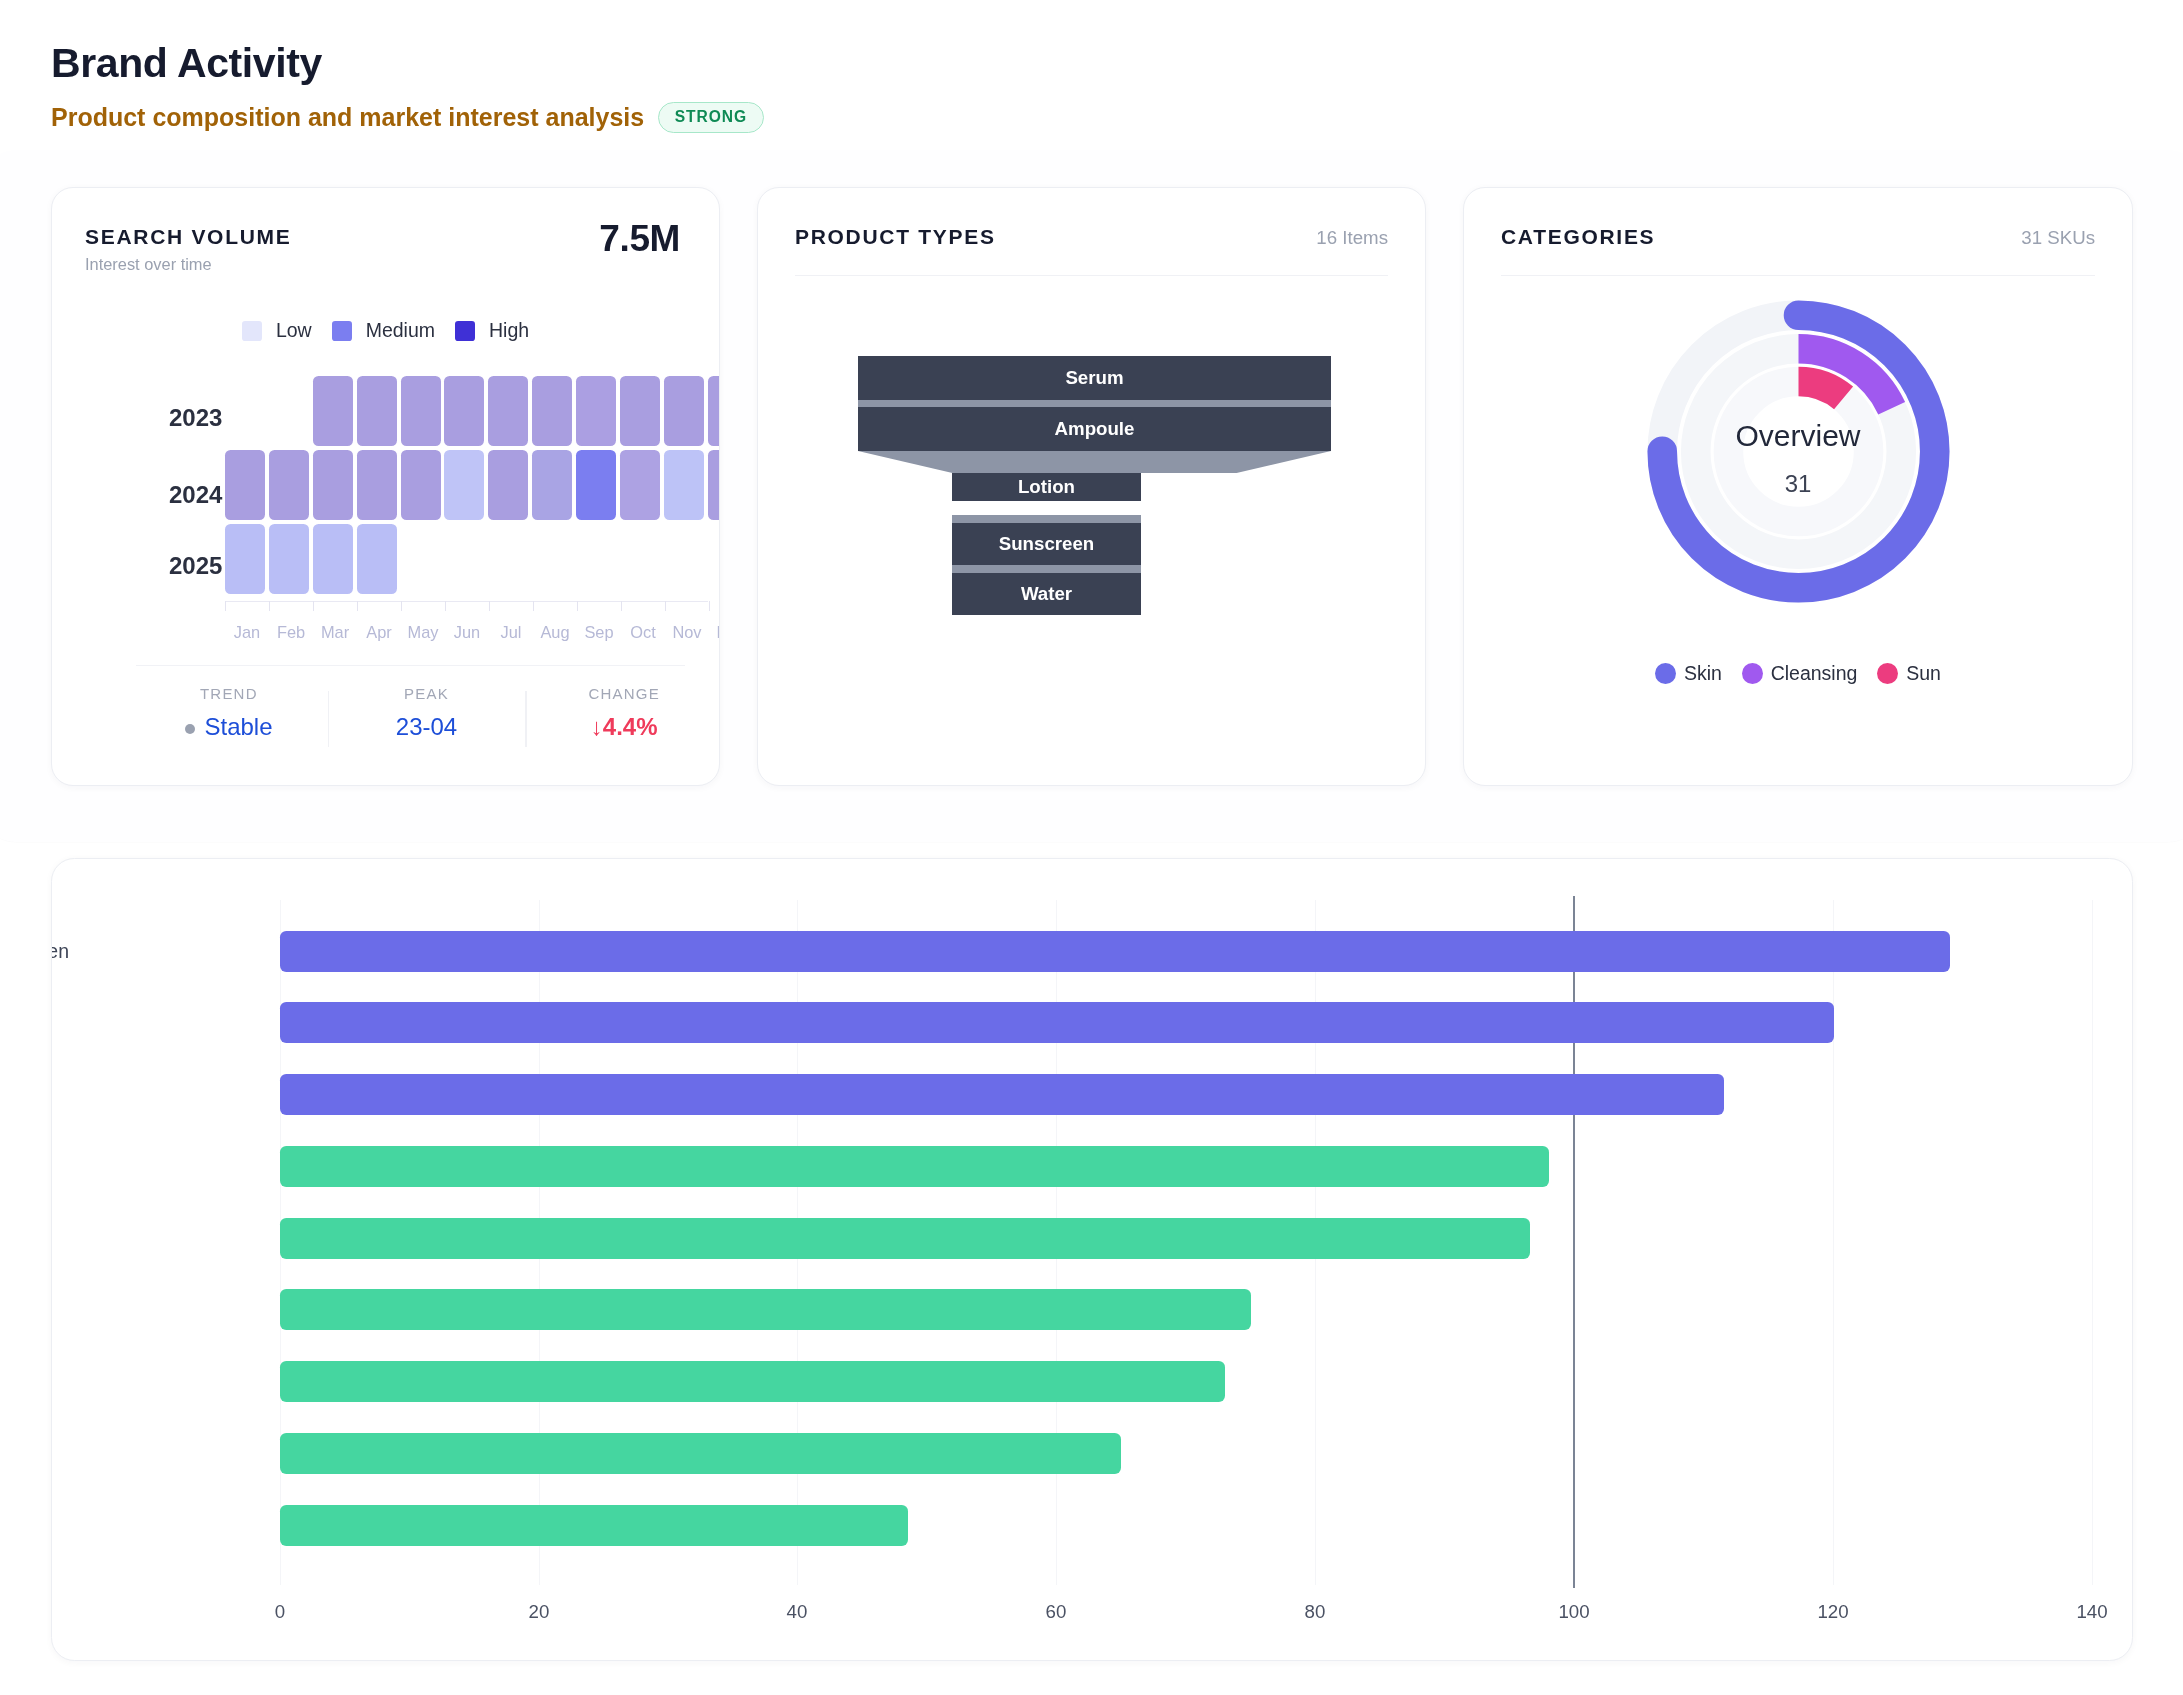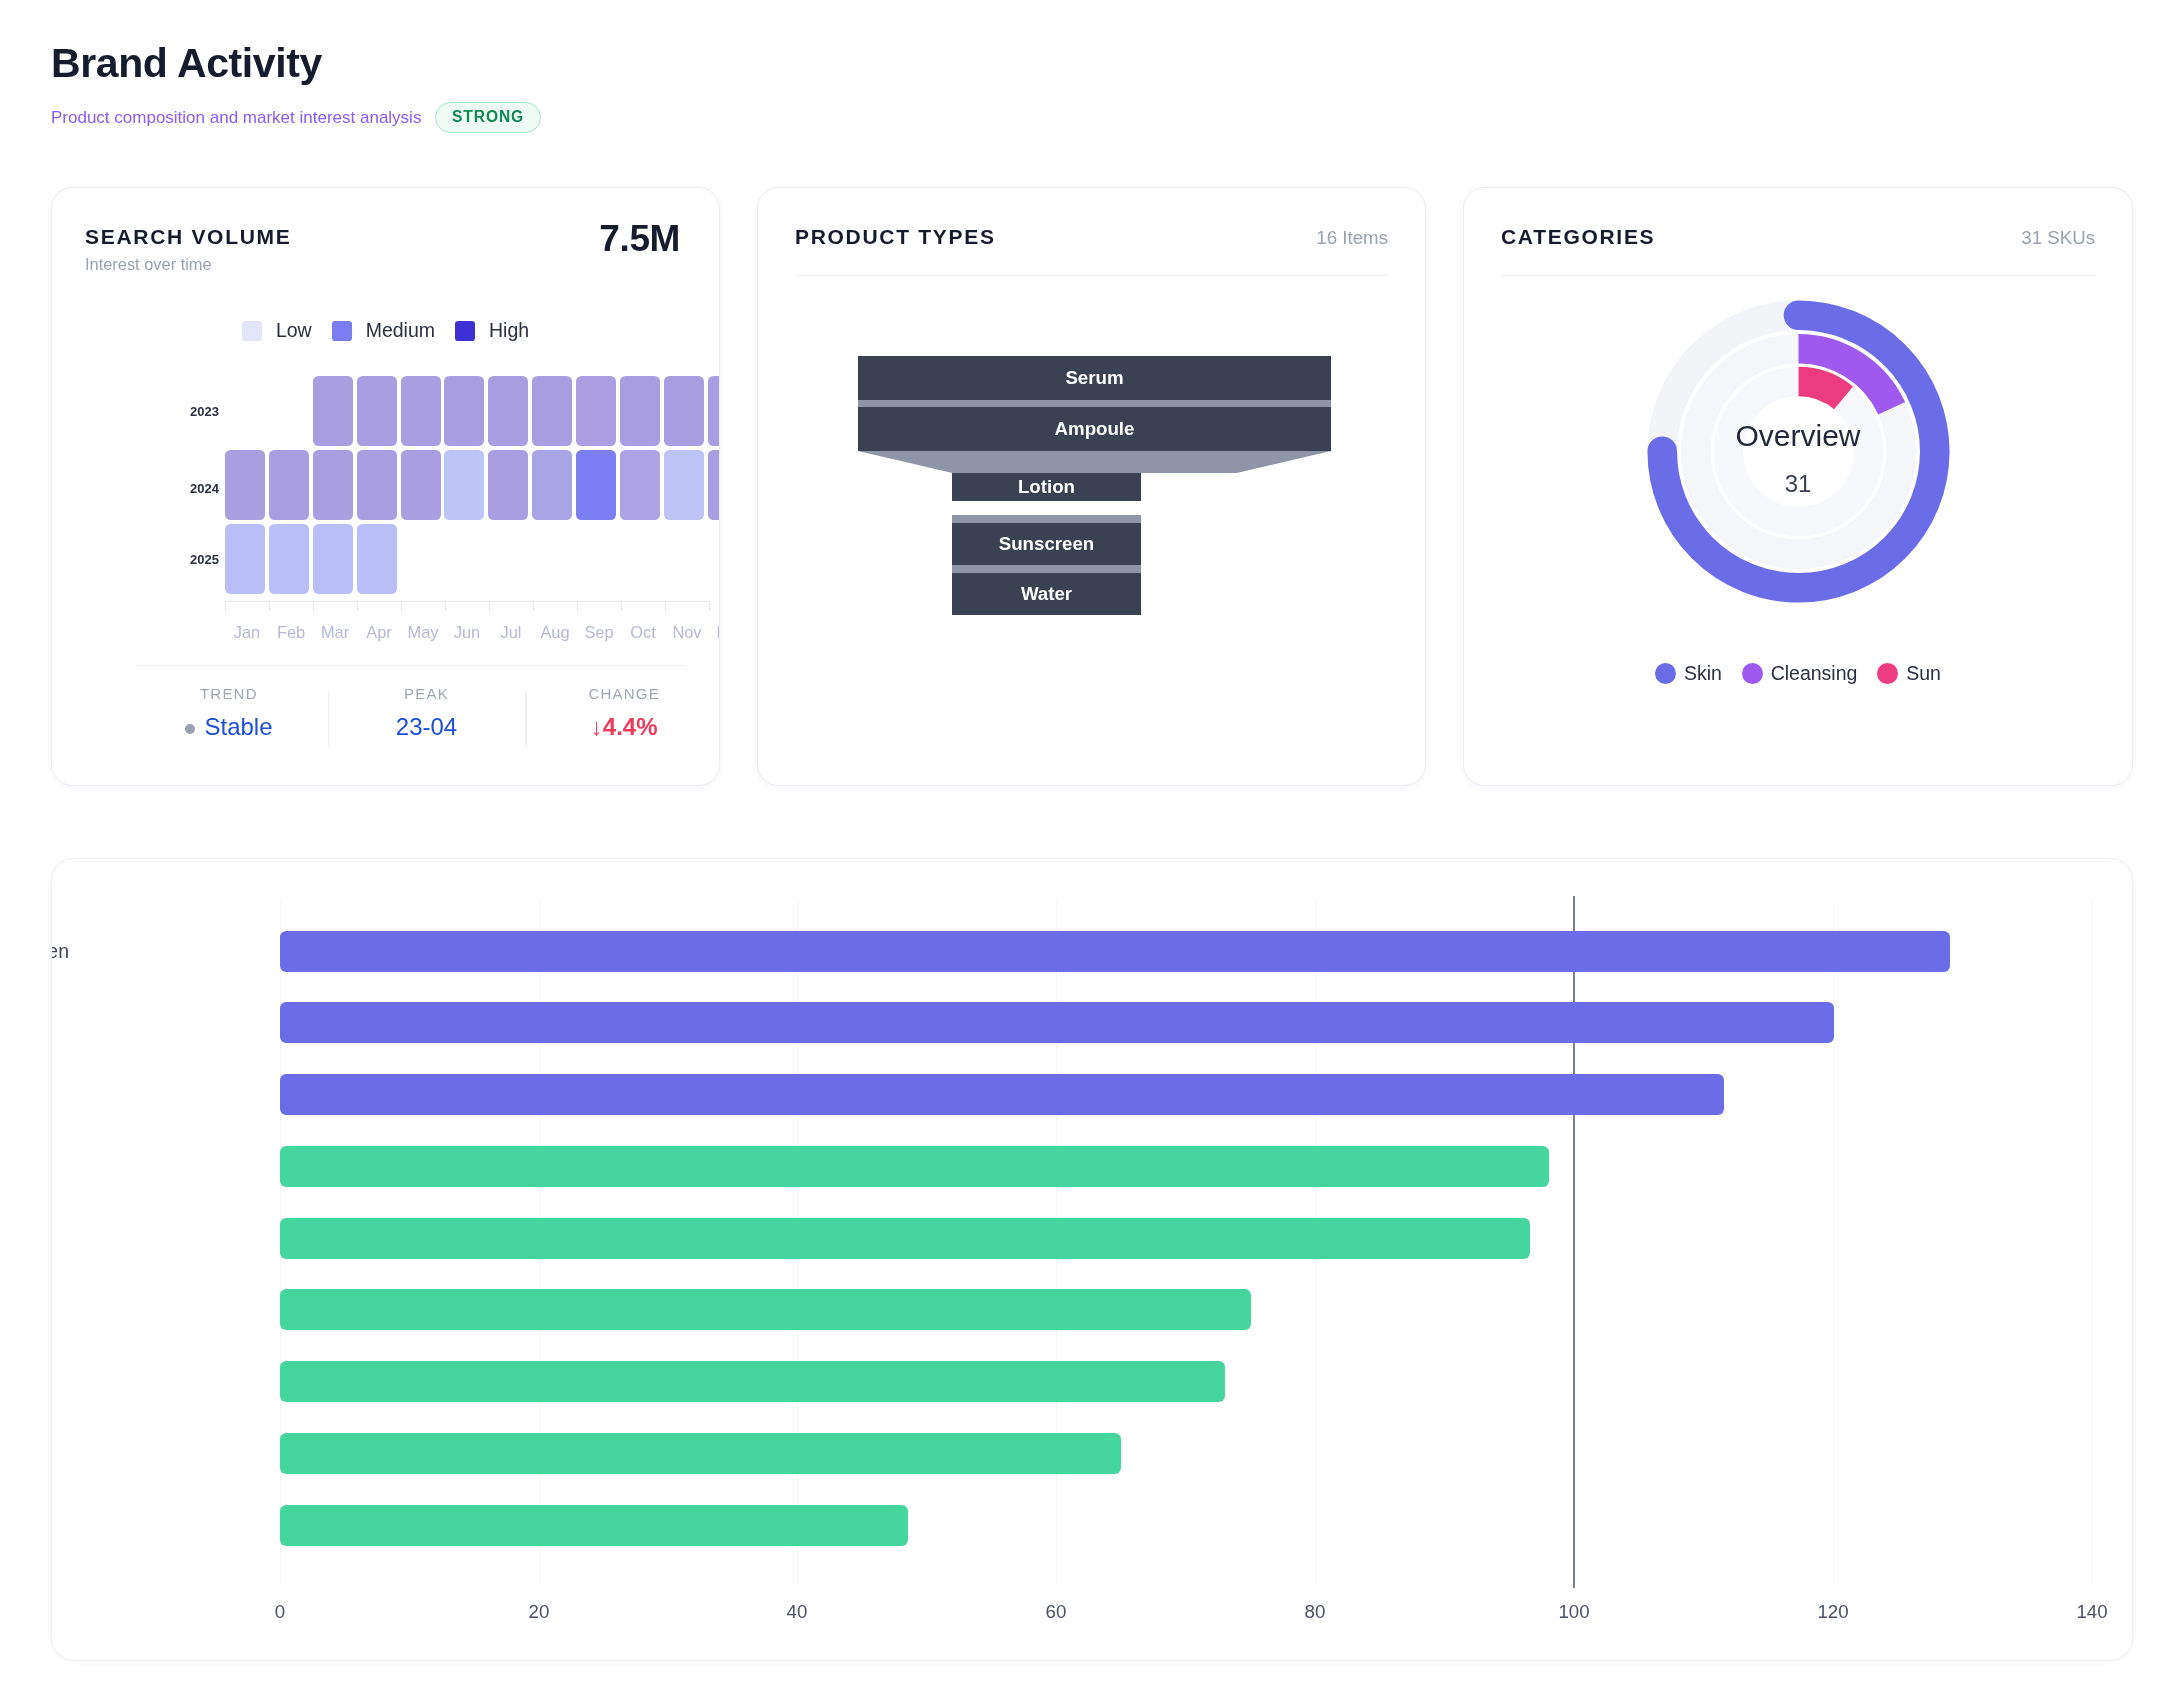--- a/index.html
+++ b/index.html
@@ -11,21 +11,21 @@
   }
   .page { width: 2183px; height: 1695px; position: relative; padding: 0; }
 
   
   .header { padding: 41px 0 0 51px; }
   .page-title {
     font-size: 41px; font-weight: 700; color: #161b2e;
     letter-spacing: -0.4px; line-height: 1.1;
   }
   .subrow { display: flex; align-items: center; gap: 14px; margin-top: 15.6px; }
-  .subtitle { font-size: 17px; color: #8b5cf6; font-weight: 400; }
+  .subtitle { font-size: 25px; color: #a16207; font-weight: 700; }
   .badge {
     border: 1.2px solid #a7e7c9; background: #edfbf4; color: #0f8a55;
     border-radius: 779px; padding: 5.5px 15.6px 6.2px;
     font-size: 15.6px; font-weight: 700; letter-spacing: 0.9px;
   }
 
   
   .top-panel {
     position: absolute; left: -20px; top: 150px;
     width: 2224px; height: 692px;
@@ -78,21 +78,21 @@
 
   .hm-wrap { position: relative; margin: 26.5px 0 0 0; height: 234px; }
   .hm-grid {
     position: absolute; left: 173px; top: 7.8px;
   }
   .hm-row { display: flex; gap: 3.9px; margin-bottom: 3.9px; height: 70px; }
   .hm-cell { width: 40px; border-radius: 5.5px; }
   .hm-cell.empty { background: transparent; }
   .year-lab {
     position: absolute; left: 117px; width: 50px; text-align: right;
-    font-size: 13px; font-weight: 700; color: #2b3040;
+    font-size: 24px; font-weight: 700; color: #2b3040;
   }
   .axis-line {
     position: absolute; left: 173px; top: 232px; width: 483px;
     height: 1.2px; background: #e9e9f3;
   }
   .ticks { position: absolute; left: 173px; top: 232px; display: flex; }
   .tick { width: 44px; }
   .tick i { display: block; width: 1.2px; height: 10px; background: #e4e4f0; }
   .months {
     position: absolute; left: 173px; top: 254px; display: flex;

